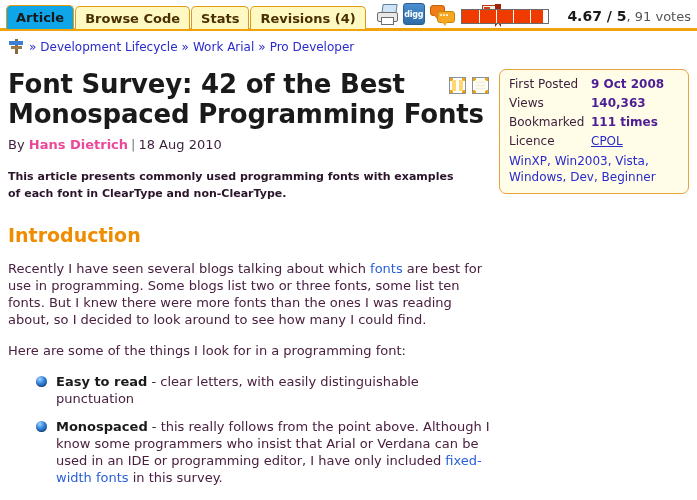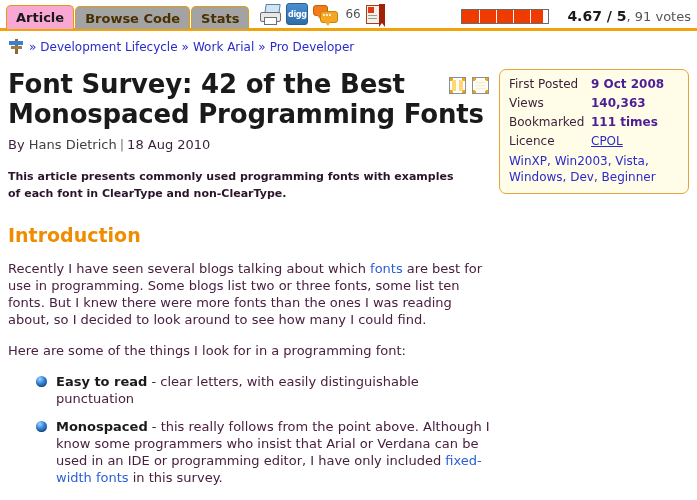--- a/index.html
+++ b/index.html
@@ -27,34 +27,34 @@
   }
   .tabs {
     display: flex;
     align-items: flex-end;
     padding-left: 6px;
   }
   .tab {
     font-size: 13px;
     font-weight: bold;
     color: #4a3000;
-    background: #a3a3a3;
+    background: #fef9c3;
     border: 1px solid #e09b15;
     border-bottom: none;
     border-top-left-radius: 5px;
     border-top-right-radius: 5px;
     padding: 4px 9px 3px 9px;
     margin-right: 1px;
     line-height: 15px;
     position: relative;
     top: 1px;
     white-space: nowrap;
   }
   .tab.active {
-    background: #f9a8d4;
+    background: #0ea5e9;
     color: #1a1a1a;
     border-color: #e09b15;
     top: 1px;
     padding-bottom: 4px;
   }
 
   .tab-icons {
     display: flex;
     align-items: center;
     gap: 5px;
@@ -271,21 +271,21 @@
     font-weight: bold;
     color: #1a1a1a;
     margin: 14px 0 0 0;
     letter-spacing: -0.2px;
   }
   .byline {
     margin-top: 8px;
     font-size: 13px;
     color: #3b1f3b;
   }
-  .byline a { color: #404040; font-weight: normal; text-decoration: none; }
+  .byline a { color: #ec4899; font-weight: bold; text-decoration: none; }
   .byline .sep { color: #777777; margin: 0 3px; }
   .byline .date { color: #3b1f3b; }
 
   .abstract {
     margin-top: 16px;
     font-size: 11px;
     font-weight: bold;
     line-height: 17px;
     color: #2a142a;
     width: 460px;
@@ -333,20 +333,21 @@
   ul.feature-list li a { color: #2a5fd8; text-decoration: none; }
 </style>
 </head>
 <body>
 
 <div class="tabbar">
   <div class="tabs">
     <div class="tab active"><span>Article</span></div>
     <div class="tab"><span>Browse Code</span></div>
     <div class="tab"><span>Stats</span></div>
+    <div class="tab"><span>Revisions (4)</span></div>
   </div>
 
   <div class="tab-icons">
     <div class="ico-printer">
       <div class="mon"></div>
         <div class="body"></div>
         <div class="paper"></div>
     </div>
     <div class="ico-digg">
         <span>digg</span>

